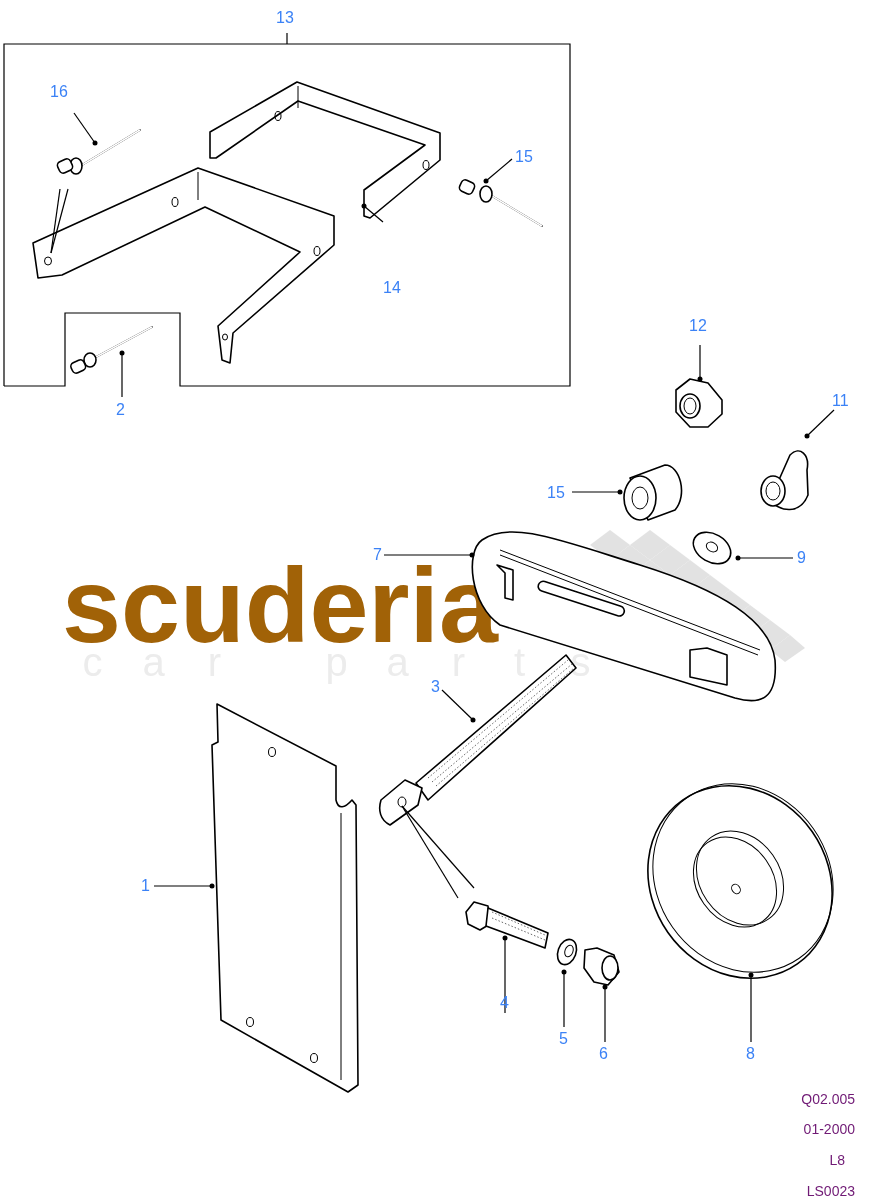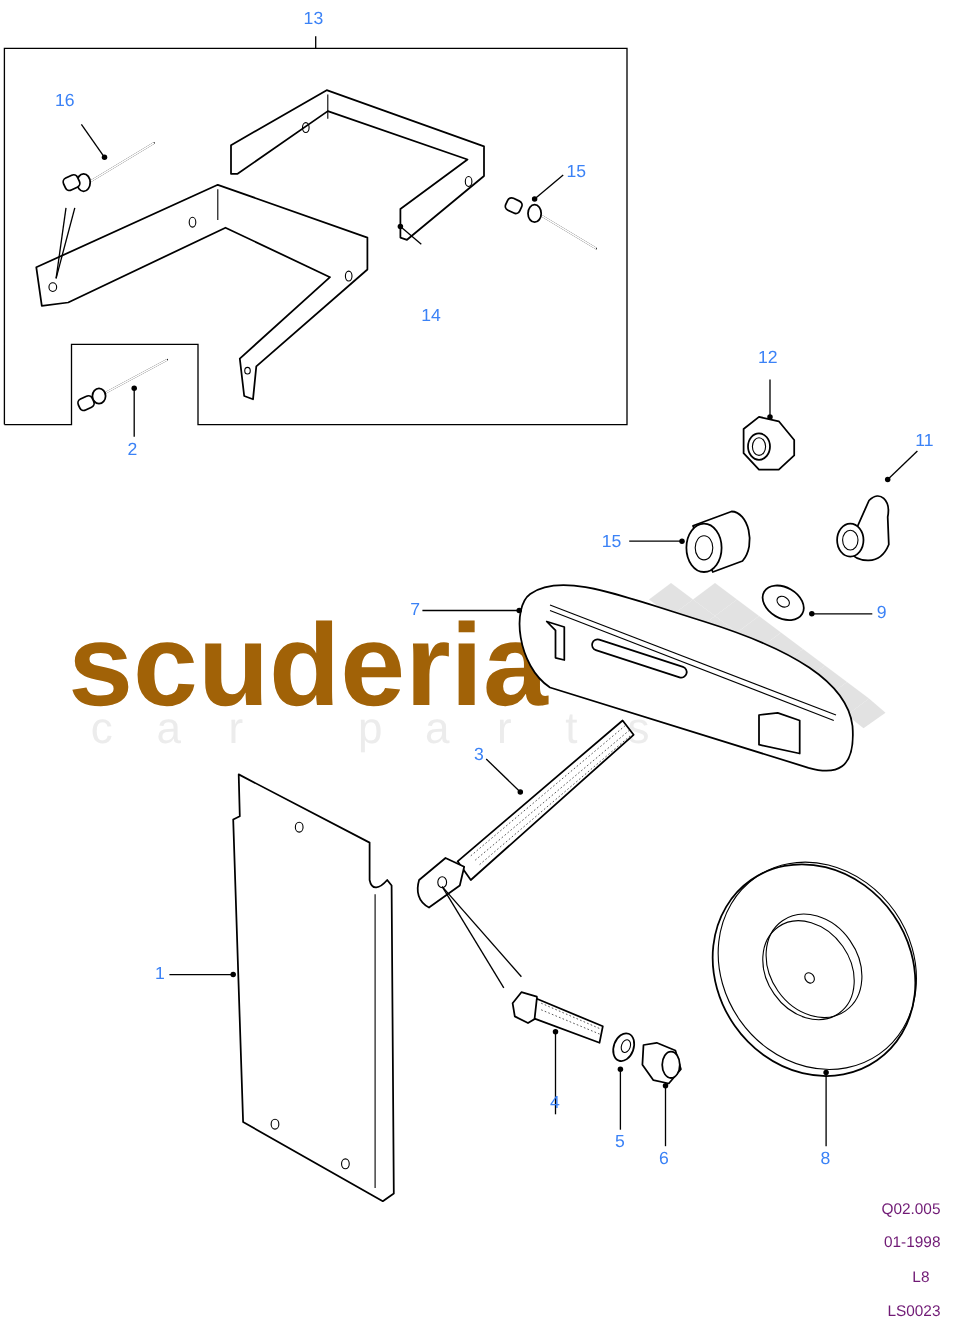--- a/index.html
+++ b/index.html
@@ -210,16 +210,16 @@
   <div class="callout" style="left:797px;top:550px;">9</div>
   <div class="callout" style="left:547px;top:485px;">15</div>
   <div class="callout" style="left:832px;top:393px;">11</div>
   <div class="callout" style="left:689px;top:318px;">12</div>
   <div class="callout" style="left:276px;top:10px;">13</div>
   <div class="callout" style="left:383px;top:240px;margin-top:40px;">14</div>
   <div class="callout" style="left:515px;top:149px;">15</div>
   <div class="callout" style="left:50px;top:84px;">16</div>
 
   <div class="meta" style="top:1092px;">Q02.005</div>
-  <div class="meta" style="top:1122px;">01-1998</div>
+  <div class="meta" style="top:1122px;">01-2000</div>
   <div class="meta" style="top:1153px;right:24px;">L8</div>
   <div class="meta" style="top:1184px;margin-left:20px;">LS0023</div>
 </div>
 
 </body></html>

